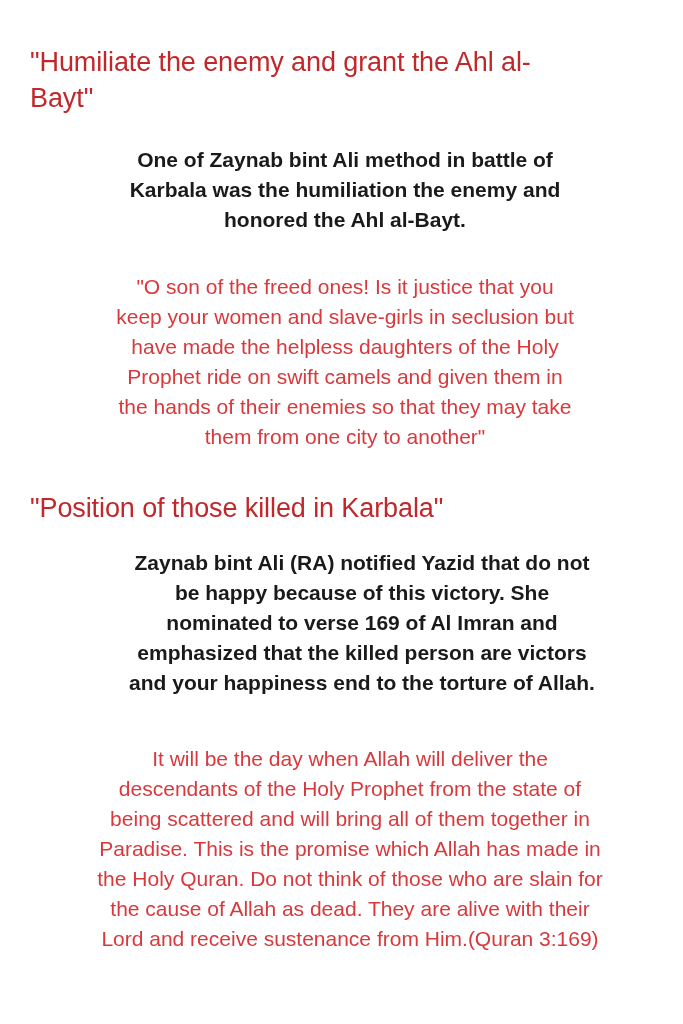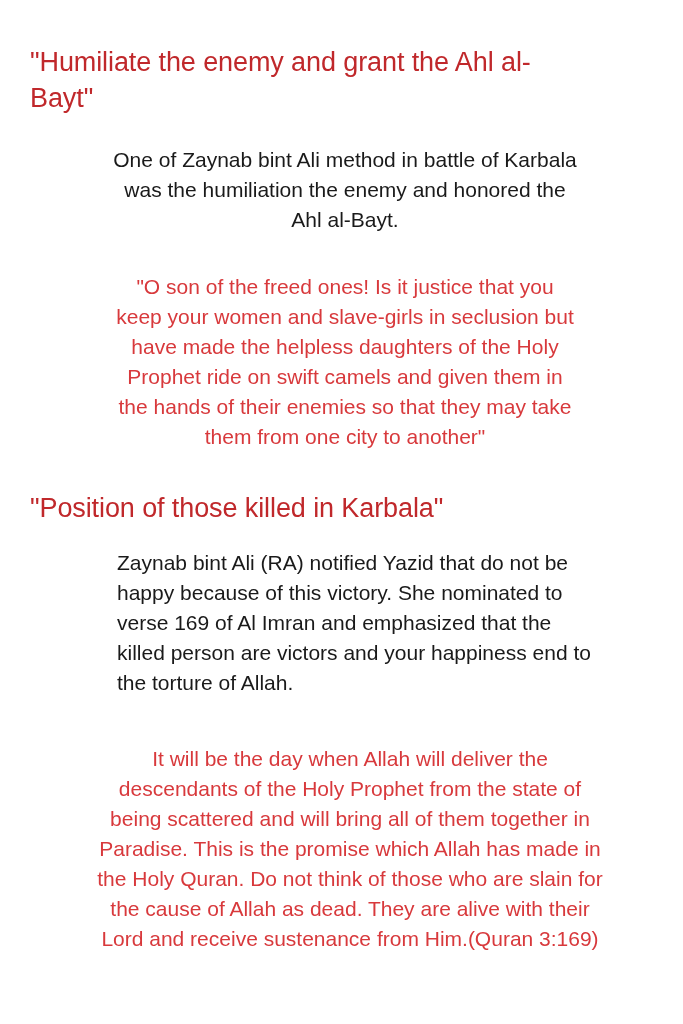--- a/index.html
+++ b/index.html
@@ -46,35 +46,35 @@
     top: 472px;
     width: 600px;
   }
 
   
   .body-black {
     position: absolute;
     color: #1a1a1a;
     font-size: 21px;
     line-height: 30px;
-    font-weight: 400;
+    font-weight: 700;
   }
 
   #para-intro {
     left: 112px;
     top: 124px;
     width: 466px;
     text-align: center;
   }
 
   #para-position {
-    left: 117px;
+    left: 125px;
     top: 527px;
     width: 474px;
-    text-align: left;
+    text-align: center;
   }
 
   
   .body-red {
     position: absolute;
     color: #D8393C;
     font-size: 21px;
     line-height: 30px;
     font-weight: 400;
     text-align: center;

